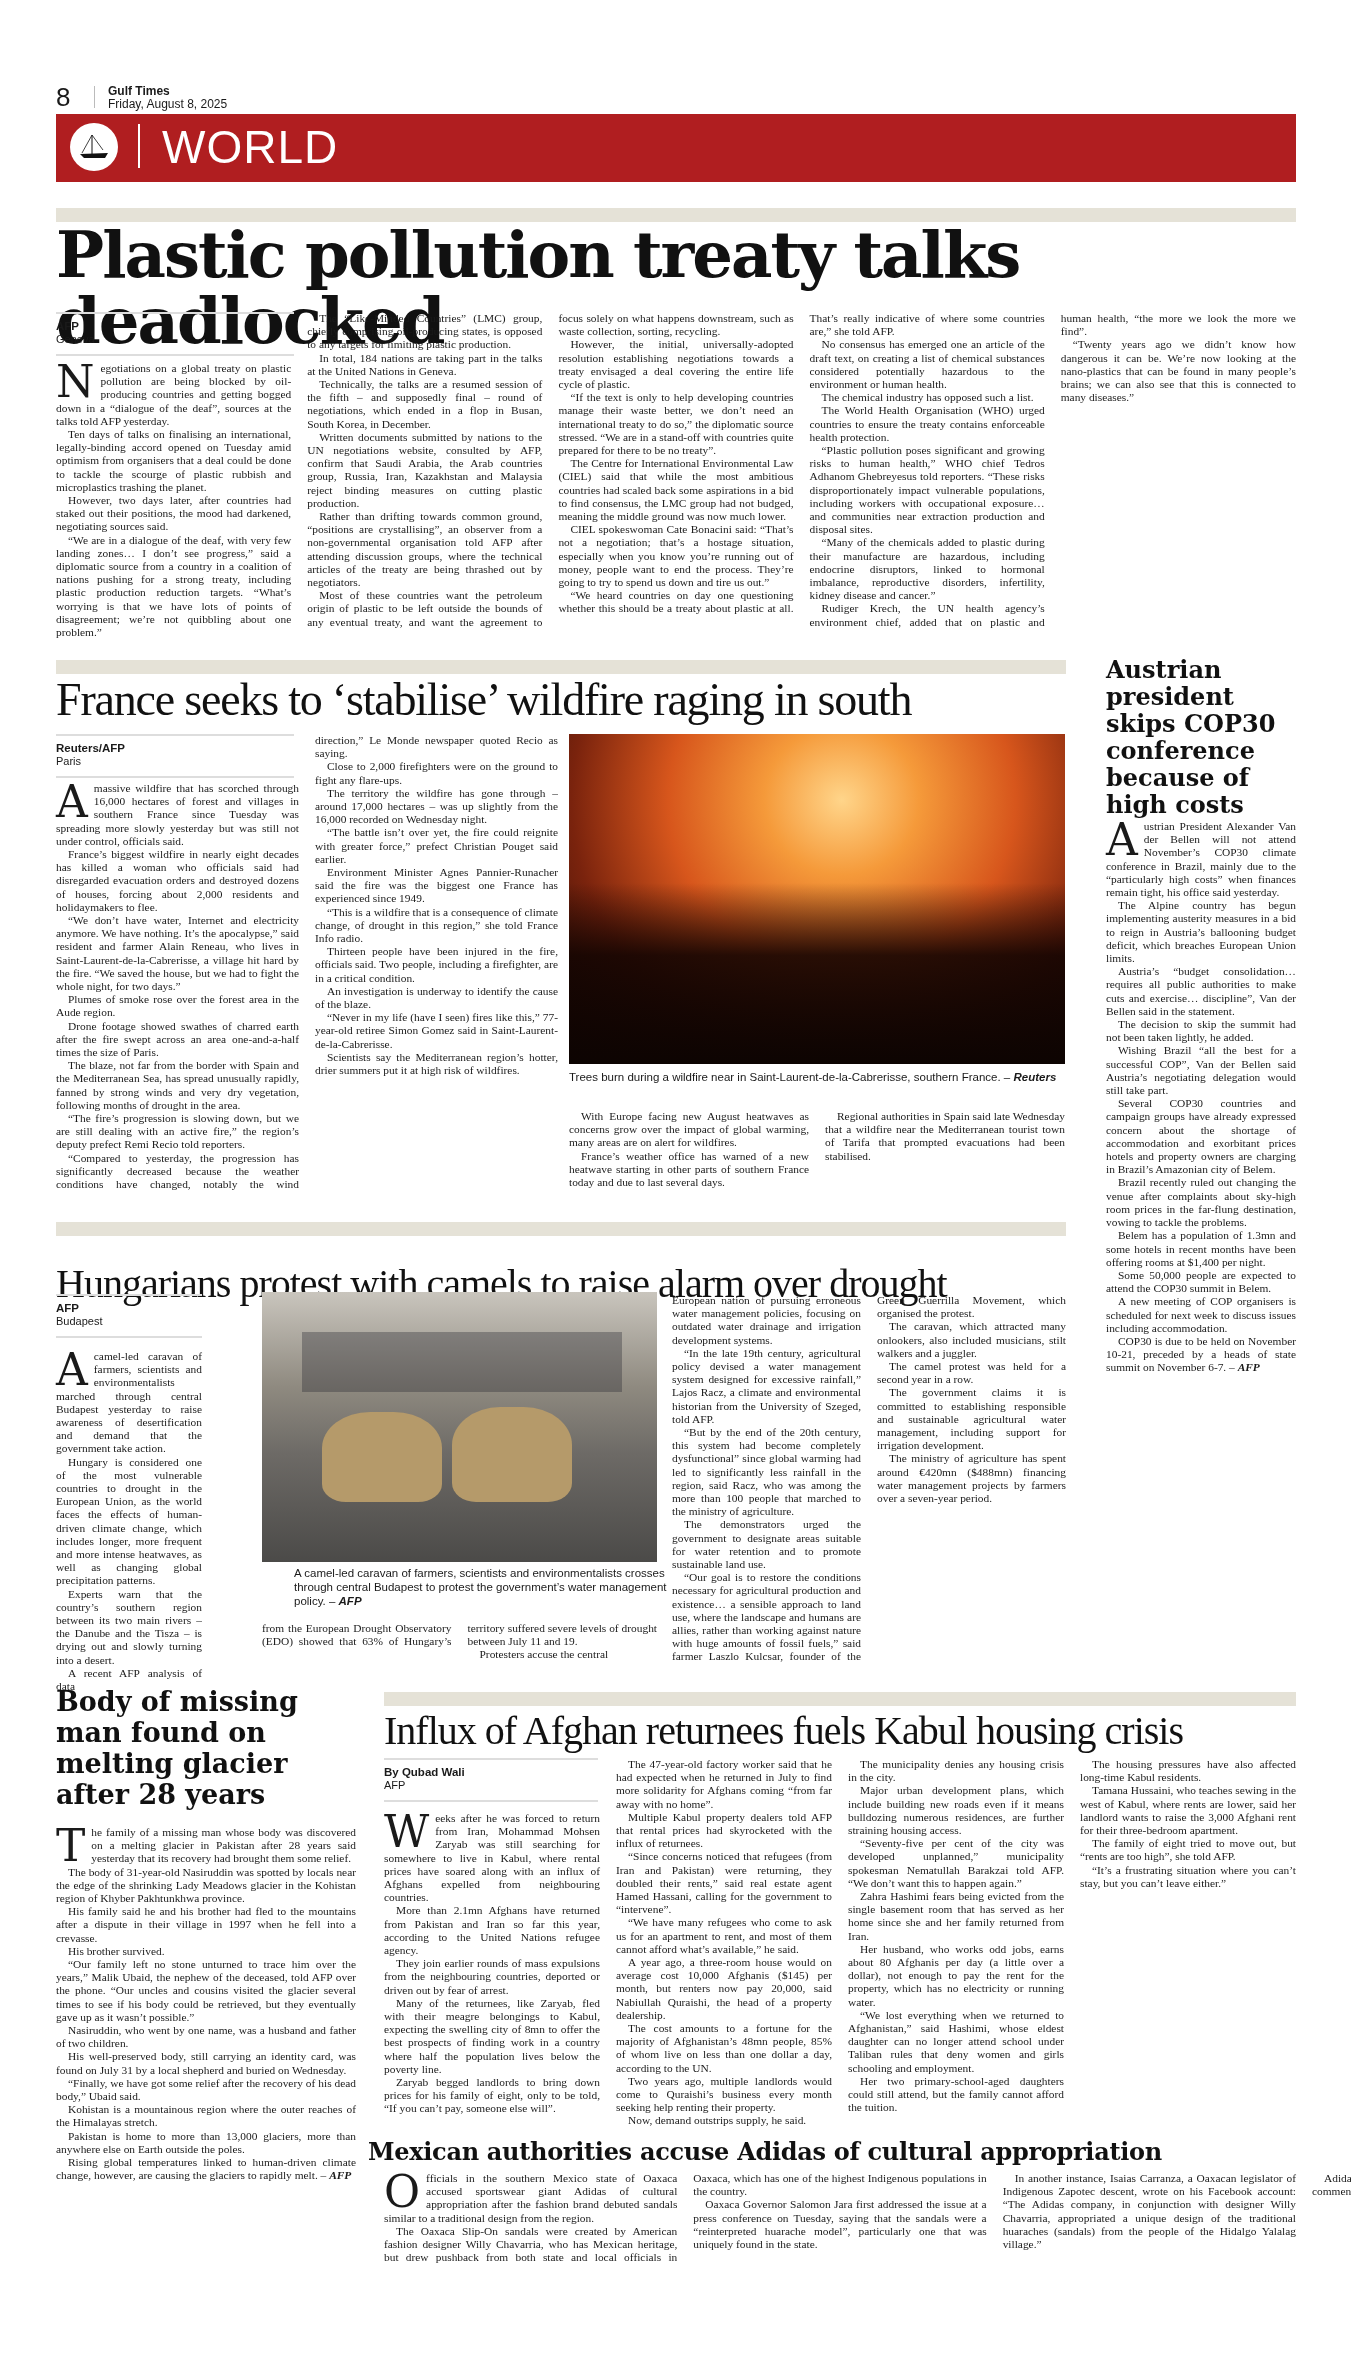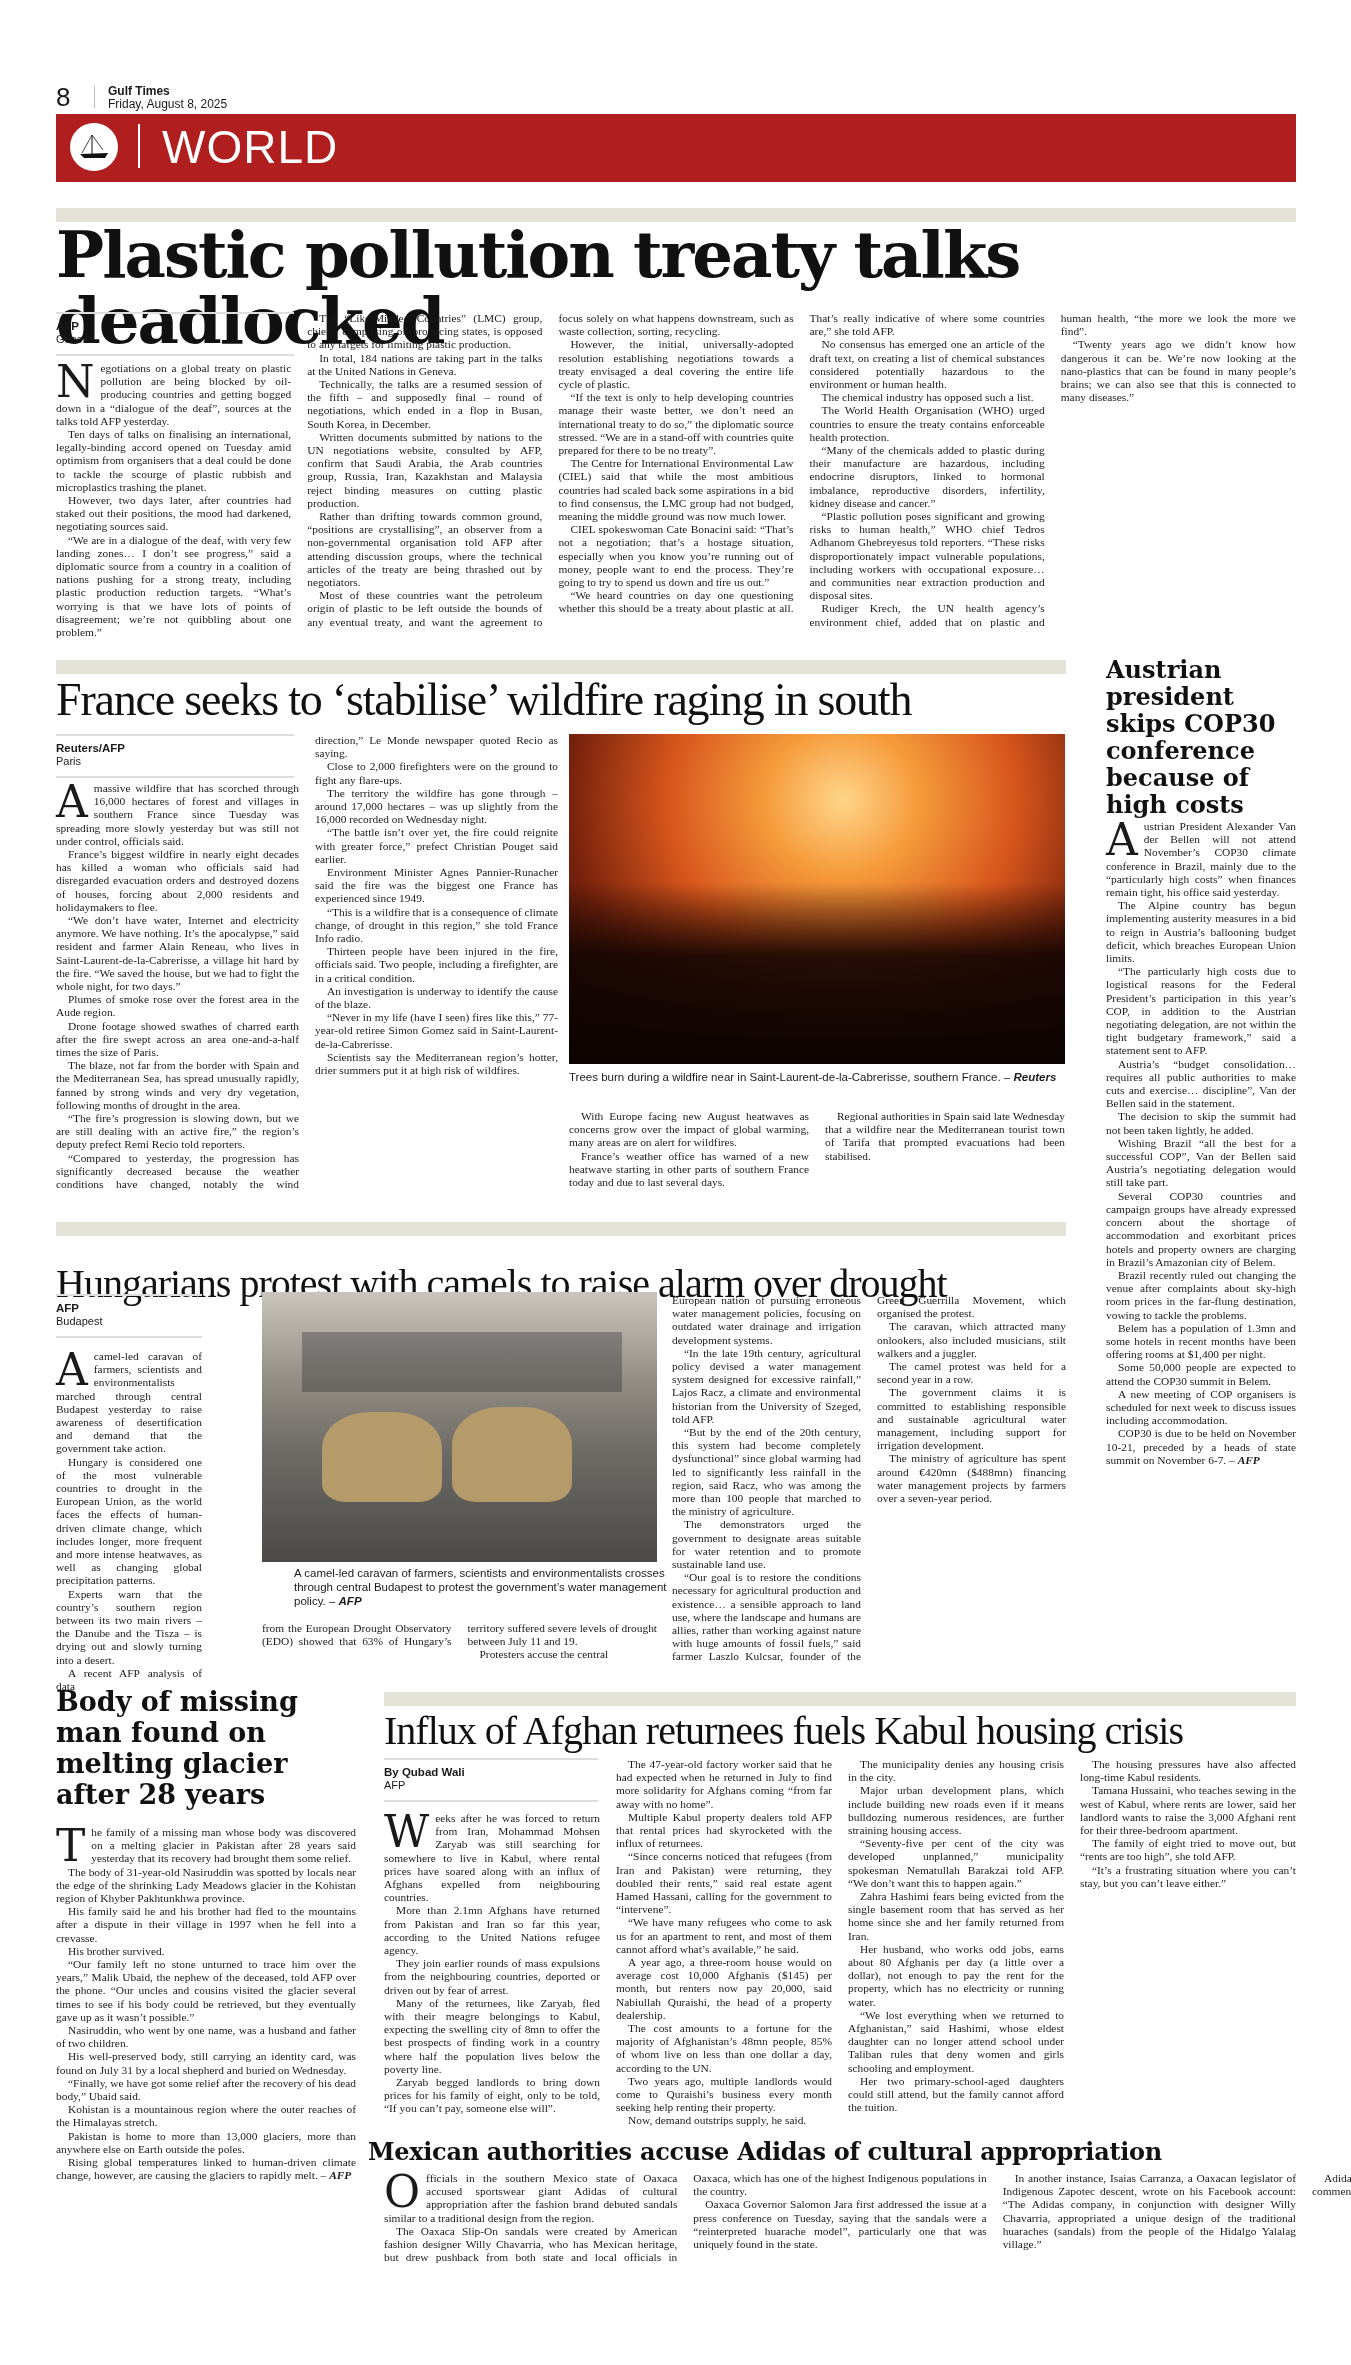--- a/index.html
+++ b/index.html
@@ -73,22 +73,22 @@
   <p>Rather than drifting towards common ground, “positions are crystallising”, an observer from a non-governmental organisation told AFP after attending discussion groups, where the technical articles of the treaty are being thrashed out by negotiators.</p>
   <p>Most of these countries want the petroleum origin of plastic to be left outside the bounds of any eventual treaty, and want the agreement to focus solely on what happens downstream, such as waste collection, sorting, recycling.</p>
   <p>However, the initial, universally-adopted resolution establishing negotiations towards a treaty envisaged a deal covering the entire life cycle of plastic.</p>
   <p>“If the text is only to help developing countries manage their waste better, we don’t need an international treaty to do so,” the diplomatic source stressed. “We are in a stand-off with countries quite prepared for there to be no treaty”.</p>
   <p>The Centre for International Environmental Law (CIEL) said that while the most ambitious countries had scaled back some aspirations in a bid to find consensus, the LMC group had not budged, meaning the middle ground was now much lower.</p>
   <p>CIEL spokeswoman Cate Bonacini said: “That’s not a negotiation; that’s a hostage situation, especially when you know you’re running out of money, people want to end the process. They’re going to try to spend us down and tire us out.”</p>
   <p>“We heard countries on day one questioning whether this should be a treaty about plastic at all. That’s really indicative of where some countries are,” she told AFP.</p>
   <p>No consensus has emerged one an article of the draft text, on creating a list of chemical substances considered potentially hazardous to the environment or human health.</p>
   <p>The chemical industry has opposed such a list.</p>
   <p>The World Health Organisation (WHO) urged countries to ensure the treaty contains enforceable health protection.</p>
+  <p>“Plastic pollution poses significant and growing risks to human health,” WHO chief Tedros Adhanom Ghebreyesus told reporters. “These risks disproportionately impact vulnerable populations, including workers with occupational exposure… and communities near extraction production and disposal sites.</p>
   <p>“Many of the chemicals added to plastic during their manufacture are hazardous, including endocrine disruptors, linked to hormonal imbalance, reproductive disorders, infertility, kidney disease and cancer.”</p>
-  <p>“Plastic pollution poses significant and growing risks to human health,” WHO chief Tedros Adhanom Ghebreyesus told reporters. “These risks disproportionately impact vulnerable populations, including workers with occupational exposure… and communities near extraction production and disposal sites.</p>
   <p>Rudiger Krech, the UN health agency’s environment chief, added that on plastic and human health, “the more we look the more we find”.</p>
   <p>“Twenty years ago we didn’t know how dangerous it can be. We’re now looking at the nano-plastics that can be found in many people’s brains; we can also see that this is connected to many diseases.”</p>
 </div>
 
 <div class="abs grey-rule" style="left:56px; top:660px; width:1010px;"></div>
 <h1 class="abs h-cond" style="left:56px; top:674px; font-size:46px; line-height:52px; letter-spacing:-1.2px; width:1010px; white-space:nowrap;">France seeks to ‘stabilise’ wildfire raging in south</h1>
 
 <div class="abs byline" style="left:56px; top:734px; width:238px;">
   <b>Reuters/AFP</b><br>
   <span>Paris</span>
@@ -125,21 +125,20 @@
 <div class="abs body-text cols" style="left:569px; top:1110px; width:496px; height:92px; column-count:2;">
   <p>With Europe facing new August heatwaves as concerns grow over the impact of global warming, many areas are on alert for wildfires.</p>
   <p>France’s weather office has warned of a new heatwave starting in other parts of southern France today and due to last several days.</p>
   <p>Regional authorities in Spain said late Wednesday that a wildfire near the Mediterranean tourist town of Tarifa that prompted evacuations had been stabilised.</p>
 </div>
 
 <h2 class="abs h-heavy" style="left:1106px; top:656px; width:190px; font-size:24px; line-height:27px;">Austrian president skips COP30 conference because of high costs</h2>
 <div class="abs body-text" style="left:1106px; top:820px; width:190px;">
   <p class="lead"><span class="dropcap">A</span><span>ustrian President Alexander Van der Bellen will not attend November’s COP30 climate conference in Brazil, mainly due to the “particularly high costs” when finances remain tight, his office said yesterday.</span></p>
   <p>The Alpine country has begun implementing austerity measures in a bid to reign in Austria’s ballooning budget deficit, which breaches European Union limits.</p>
-  <p>“The particularly high costs due to logistical reasons for the Federal President’s participation in this year’s COP, in addition to the Austrian negotiating delegation, are not within the tight budgetary framework,” said a statement sent to AFP.</p>
   <p>Austria’s “budget consolidation… requires all public authorities to make cuts and exercise… discipline”, Van der Bellen said in the statement.</p>
   <p>The decision to skip the summit had not been taken lightly, he added.</p>
   <p>Wishing Brazil “all the best for a successful COP”, Van der Bellen said Austria’s negotiating delegation would still take part.</p>
   <p>Several COP30 countries and campaign groups have already expressed concern about the shortage of accommodation and exorbitant prices hotels and property owners are charging in Brazil’s Amazonian city of Belem.</p>
   <p>Brazil recently ruled out changing the venue after complaints about sky-high room prices in the far-flung destination, vowing to tackle the problems.</p>
   <p>Belem has a population of 1.3mn and some hotels in recent months have been offering rooms at $1,400 per night.</p>
   <p>Some 50,000 people are expected to attend the COP30 summit in Belem.</p>
   <p>A new meeting of COP organisers is scheduled for next week to discuss issues including accommodation.</p>
   <p><span>COP30 is due to be held on November 10-21, preceded by a heads of state summit on November 6-7. –</span> <span class="credit">AFP</span></p>
 </div>

